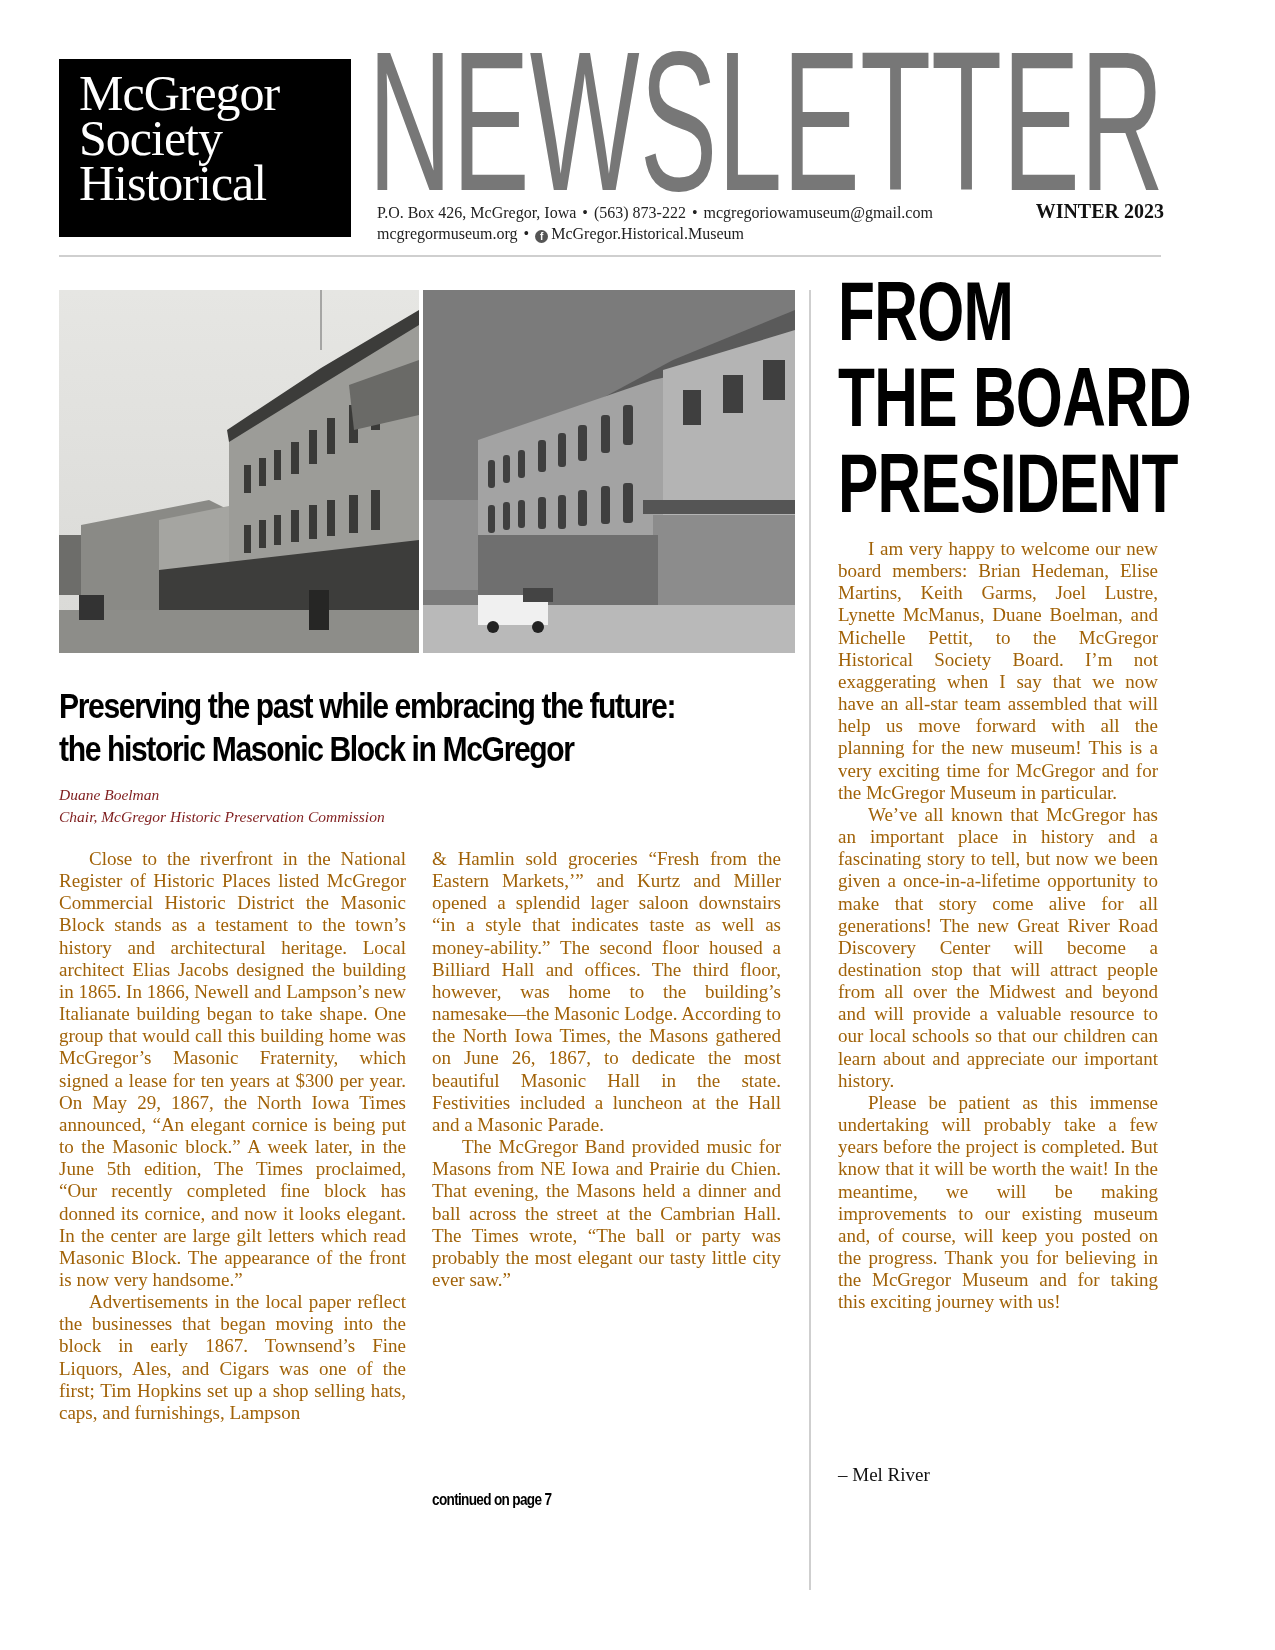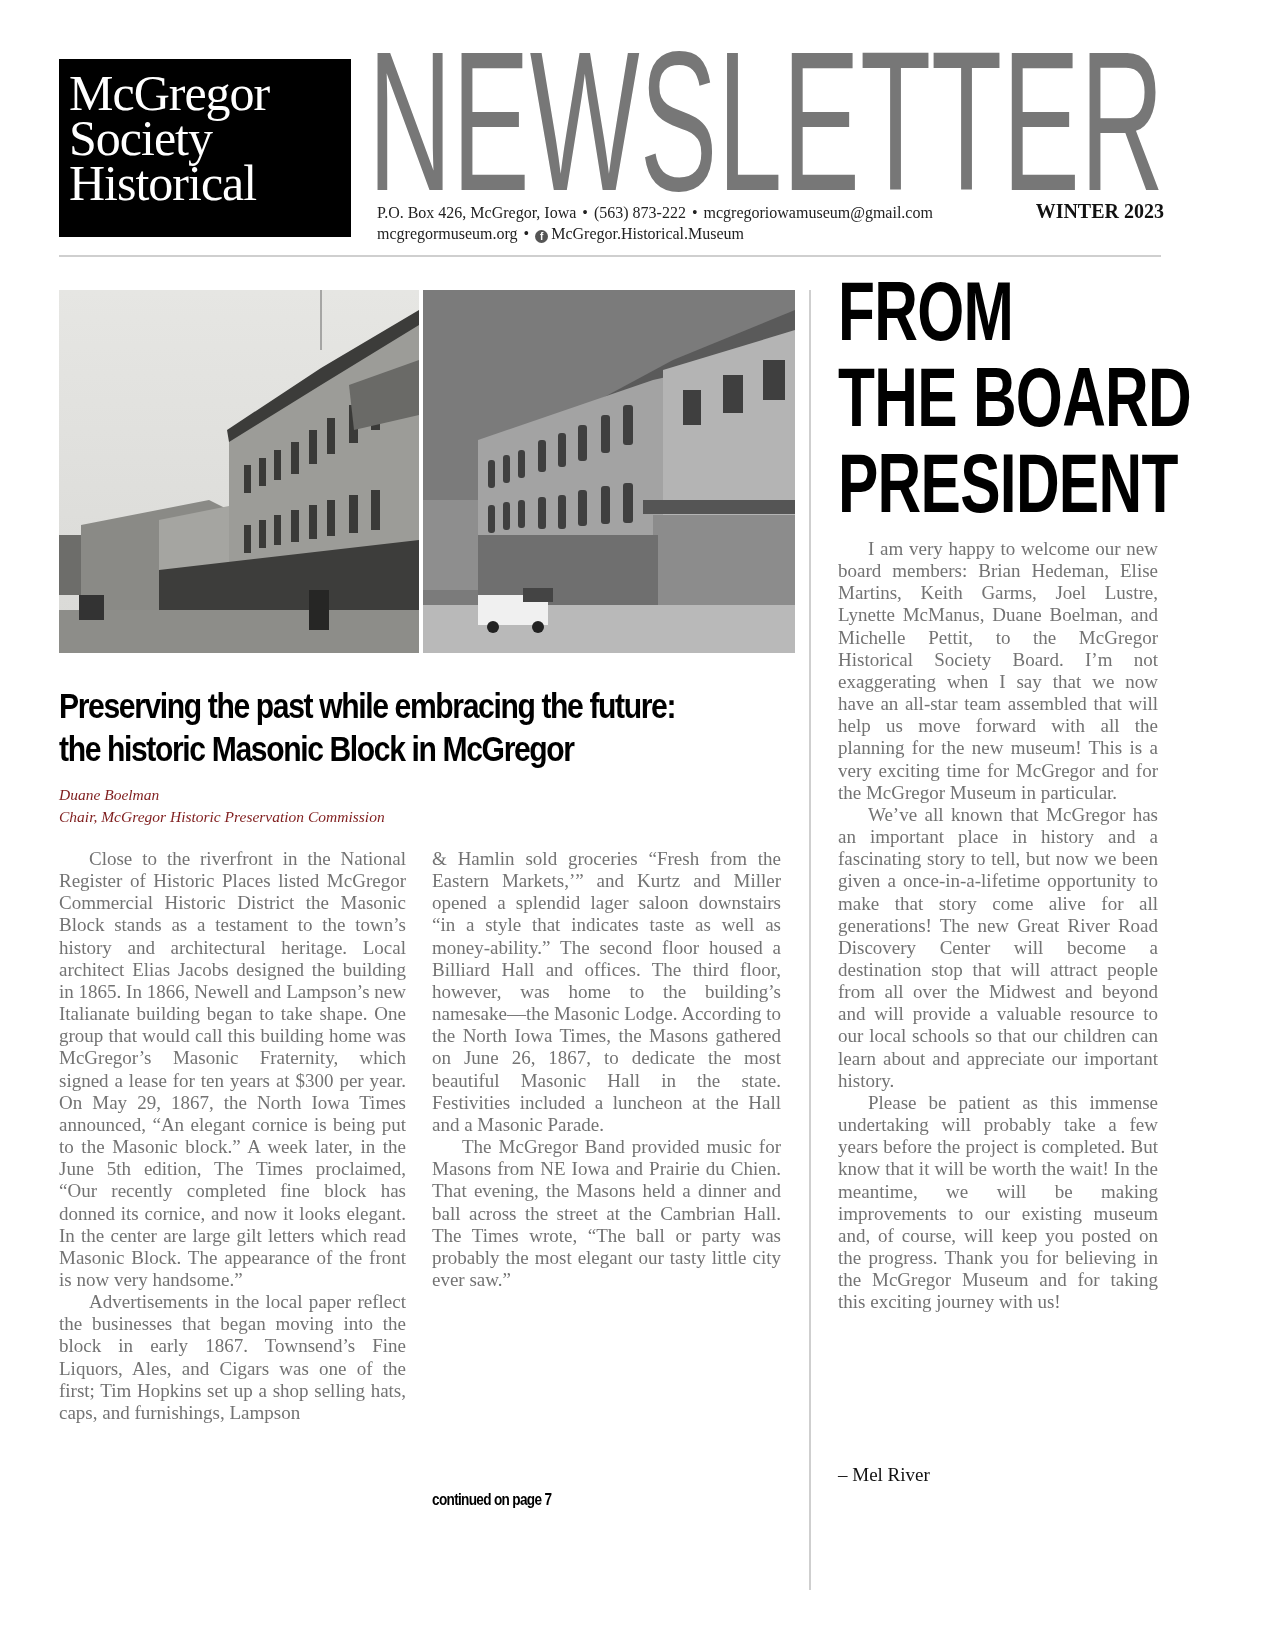--- a/index.html
+++ b/index.html
@@ -1,18 +1,18 @@
 <!DOCTYPE html>
 <html><head>
 <meta charset="utf-8">
 <style>
   html, body { margin: 0; padding: 0; background: #ffffff; }
   body { width: 1275px; height: 1650px; position: relative; overflow: hidden; font-family: "DejaVu Serif", "Liberation Serif", serif; color: #111; }
 
-  .logo-box { position: absolute; left: 59px; top: 59px; width: 292px; height: 178px; background: #000; color: #fff; box-sizing: border-box; padding: 12px 0 0 10px; }
+  .logo-box { position: absolute; left: 59px; top: 59px; width: 292px; height: 178px; background: #000; color: #fff; box-sizing: border-box; padding: 12px 0 0 20px; }
   .logo-line { font-family: "Liberation Serif", serif; font-size: 50px; line-height: 45px; letter-spacing: -1px; display: block; }
 
   .wordmark { position: absolute; left: 366px; top: 42px; width: 800px; height: 160px; }
   .wordmark text { font-family: "Liberation Sans", sans-serif; }
 
   .contact { position: absolute; left: 377px; top: 202px; font-family: "Liberation Serif", serif; font-size: 16px; line-height: 21px; color: #222; }
   .contact .row { display: block; white-space: nowrap; }
   .contact .sep { margin: 0 6px; }
   .fb-icon { display: inline-block; width: 13px; height: 13px; border-radius: 50%; background: #555; color: #fff; font-family: "Liberation Sans", sans-serif; font-weight: bold; font-size: 10px; line-height: 14px; text-align: center; vertical-align: -1px; margin-right: 3px; }
 
@@ -25,21 +25,21 @@
   .photo svg { display: block; width: 100%; height: 100%; }
   .photo-old { left: 59px; width: 360px; }
   .photo-new { left: 423px; width: 372px; }
 
   .headline { position: absolute; left: 59px; top: 684px; width: 740px; font-family: "Liberation Sans", sans-serif; font-weight: bold; font-size: 35px; line-height: 43px; letter-spacing: -1.6px; transform: scaleX(0.86); transform-origin: left top; white-space: nowrap; color: #000; }
   .headline span { display: block; }
 
   .byline { position: absolute; left: 59px; top: 784px; font-family: "Liberation Serif", serif; font-style: italic; font-size: 15.5px; line-height: 22px; color: #7f1d1d; }
   .byline span { display: block; }
 
-  .col { position: absolute; font-family: "Liberation Serif", serif; font-size: 19px; line-height: 22.15px; color: #737373; text-align: justify; }
+  .col { position: absolute; font-family: "Liberation Serif", serif; font-size: 19px; line-height: 22.15px; color: #a16207; text-align: justify; }
   .col p { margin: 0; text-indent: 30px; }
   .col p.noindent { text-indent: 0; }
   .col1 { left: 59px; top: 848px; width: 347px; }
   .col2 { left: 432px; top: 848px; width: 349px; }
 
   .continued { position: absolute; left: 432px; top: 1491px; font-family: "Liberation Sans", sans-serif; font-weight: bold; font-size: 16px; letter-spacing: -0.8px; transform: scaleX(0.85); transform-origin: left top; color: #000; }
 
   .side-title { position: absolute; left: 838px; top: 268px; font-family: "Liberation Sans", sans-serif; font-weight: bold; font-size: 84px; line-height: 86px; letter-spacing: -1px; transform: scaleX(0.72); transform-origin: left top; color: #000; white-space: nowrap; }
   .side-title span { display: block; }
 

